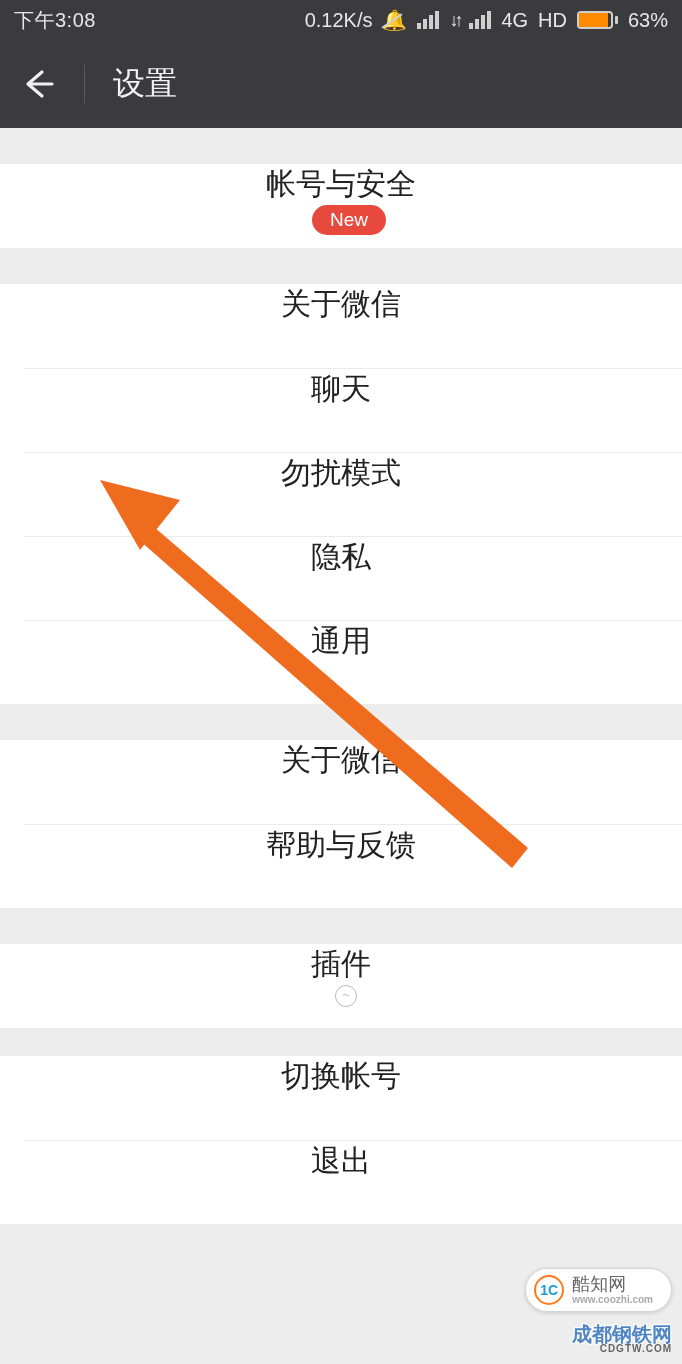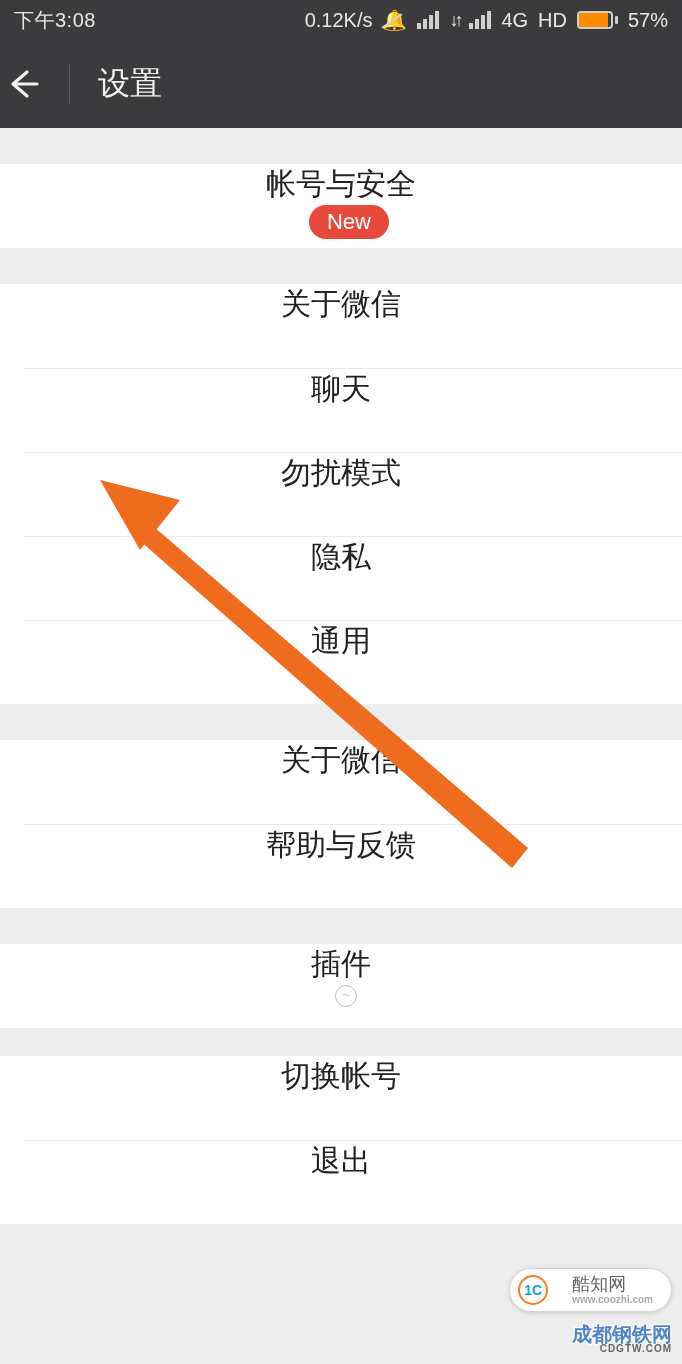--- a/index.html
+++ b/index.html
@@ -13,38 +13,38 @@
   .signal-icon span:nth-child(2){height:10px;}
   .signal-icon span:nth-child(3){height:14px;}
   .signal-icon span:nth-child(4){height:18px;}
   .battery { display:inline-flex; align-items:center; }
   .battery-body{ width:36px; height:18px; border:2px solid #cfcfcf; border-radius:4px; position:relative; overflow:hidden;}
   .battery-fill{ position:absolute; left:0; top:0; bottom:0; width:90%; background:#ff8a00;}
   .battery-cap{ width:3px; height:8px; background:#cfcfcf; margin-left:2px; border-radius:1px;}
   .mute-icon { font-size:20px; position:relative; }
   .mute-icon::after{ content:""; position:absolute; left:-2px; top:50%; width:24px; height:2px; background:#cfcfcf; transform:rotate(-35deg);}
   .updown{ font-size:18px; letter-spacing:-4px;}
-  .header { height: 88px; background: #3b3b3d; display: flex; align-items: center; padding: 0 5px; gap: 28px; }
+  .header { height: 88px; background: #3b3b3d; display: flex; align-items: center; padding: 0 20px; gap: 28px; }
   .back { width: 36px; height: 36px; display:flex; align-items:center; justify-content:center; cursor:pointer;}
   .divider-v{ width:1px; height:38px; background:#5a5a5c; }
   .header-title { color: #f2f2f2; font-size: 32px; }
   .gap { height: 36px; background:#ededed; }
   .gap-sm { height: 28px; background:#ededed; }
   .group { background:#fff; }
   .item { height: 84px; display:flex; align-items:center; padding:0 24px; font-size:30px; color:#222; cursor:pointer; position:relative;flex-direction:column;}
   .item + .item { border-top:1px solid #eaeaea; margin-left:24px; padding-left:0;}
   .item + .item::before{ content:""; position:absolute; left:-24px; right:0; top:-1px; height:1px; background:transparent;}
-  .badge-new { margin-left:16px; background:#e74a3c; color:#fff; font-size:22px; padding:4px 18px; border-radius:20px; }
+  .badge-new { margin-left:16px; background:#e74a3c; color:#fff; font-size:19px; padding:4px 18px; border-radius:20px; }
   .bulb { margin-left:10px; width:22px; height:22px; border:1.5px solid #bbb; border-radius:50%; display:inline-flex; align-items:center; justify-content:center; font-size:12px; color:#bbb; position:relative;}
   .bulb::before{ content:"~"; position:relative; top:-1px;}
   .arrow-overlay{ position:absolute; left:80px; top:460px; width:460px; height:420px; pointer-events:none; z-index:50;}
   .watermarks{ position:absolute; right:10px; bottom:10px; display:flex; flex-direction:column; align-items:flex-end; gap:12px; z-index:60;}
   .wm1{ background:#fff; border:1px solid #d5d5d5; border-radius:28px; padding:6px 18px 6px 8px; display:flex; align-items:center; gap:8px; box-shadow:0 1px 4px rgba(0,0,0,0.15);}
   .wm1-logo{ width:30px; height:30px; border-radius:50%; border:2px solid #ff7a1a; display:flex; align-items:center; justify-content:center; font-weight:bold; color:#16a0d8; font-size:14px;}
-  .wm1-text{ display:flex; flex-direction:column; line-height:1;margin-left:16px; }
+  .wm1-text{ display:flex; flex-direction:column; line-height:1; }
   .wm1-cn{ font-size:18px; color:#666; font-weight:500;}
   .wm1-en{ font-size:10px; color:#aaa; margin-top:2px;font-weight:bold;}
   .wm2{ font-size:20px; font-weight:800; color:#5086c4; text-shadow:1px 1px 0 #fff, -1px -1px 0 #fff, 1px -1px 0 #fff, -1px 1px 0 #fff;}
   .wm2-sub{ font-size:10px; color:#666; letter-spacing:1px; font-weight:600;}
   body { position:relative; }
 </style>
 </head>
 <body>
 
 <div class="status-bar">
@@ -66,21 +66,21 @@
         <span></span>
       </span>
     <span>4G</span>
     <span>HD</span>
     <span class="battery">
       <span class="battery-body">
           <span class="battery-fill"></span>
         </span>
         <span class="battery-cap"></span>
     </span>
-    <span>57%</span>
+    <span>63%</span>
   </div>
 </div>
 
 <div class="header">
   <div class="back">
     <svg width="32" height="32" viewBox="0 0 32 32">
       <path d="M20 4 L6 16 L20 28 M6 16 L30 16" stroke="#f0f0f0" stroke-width="3.2" fill="none" stroke-linecap="round" stroke-linejoin="round"></path>
     </svg>
   </div>
   <div class="divider-v"></div>

